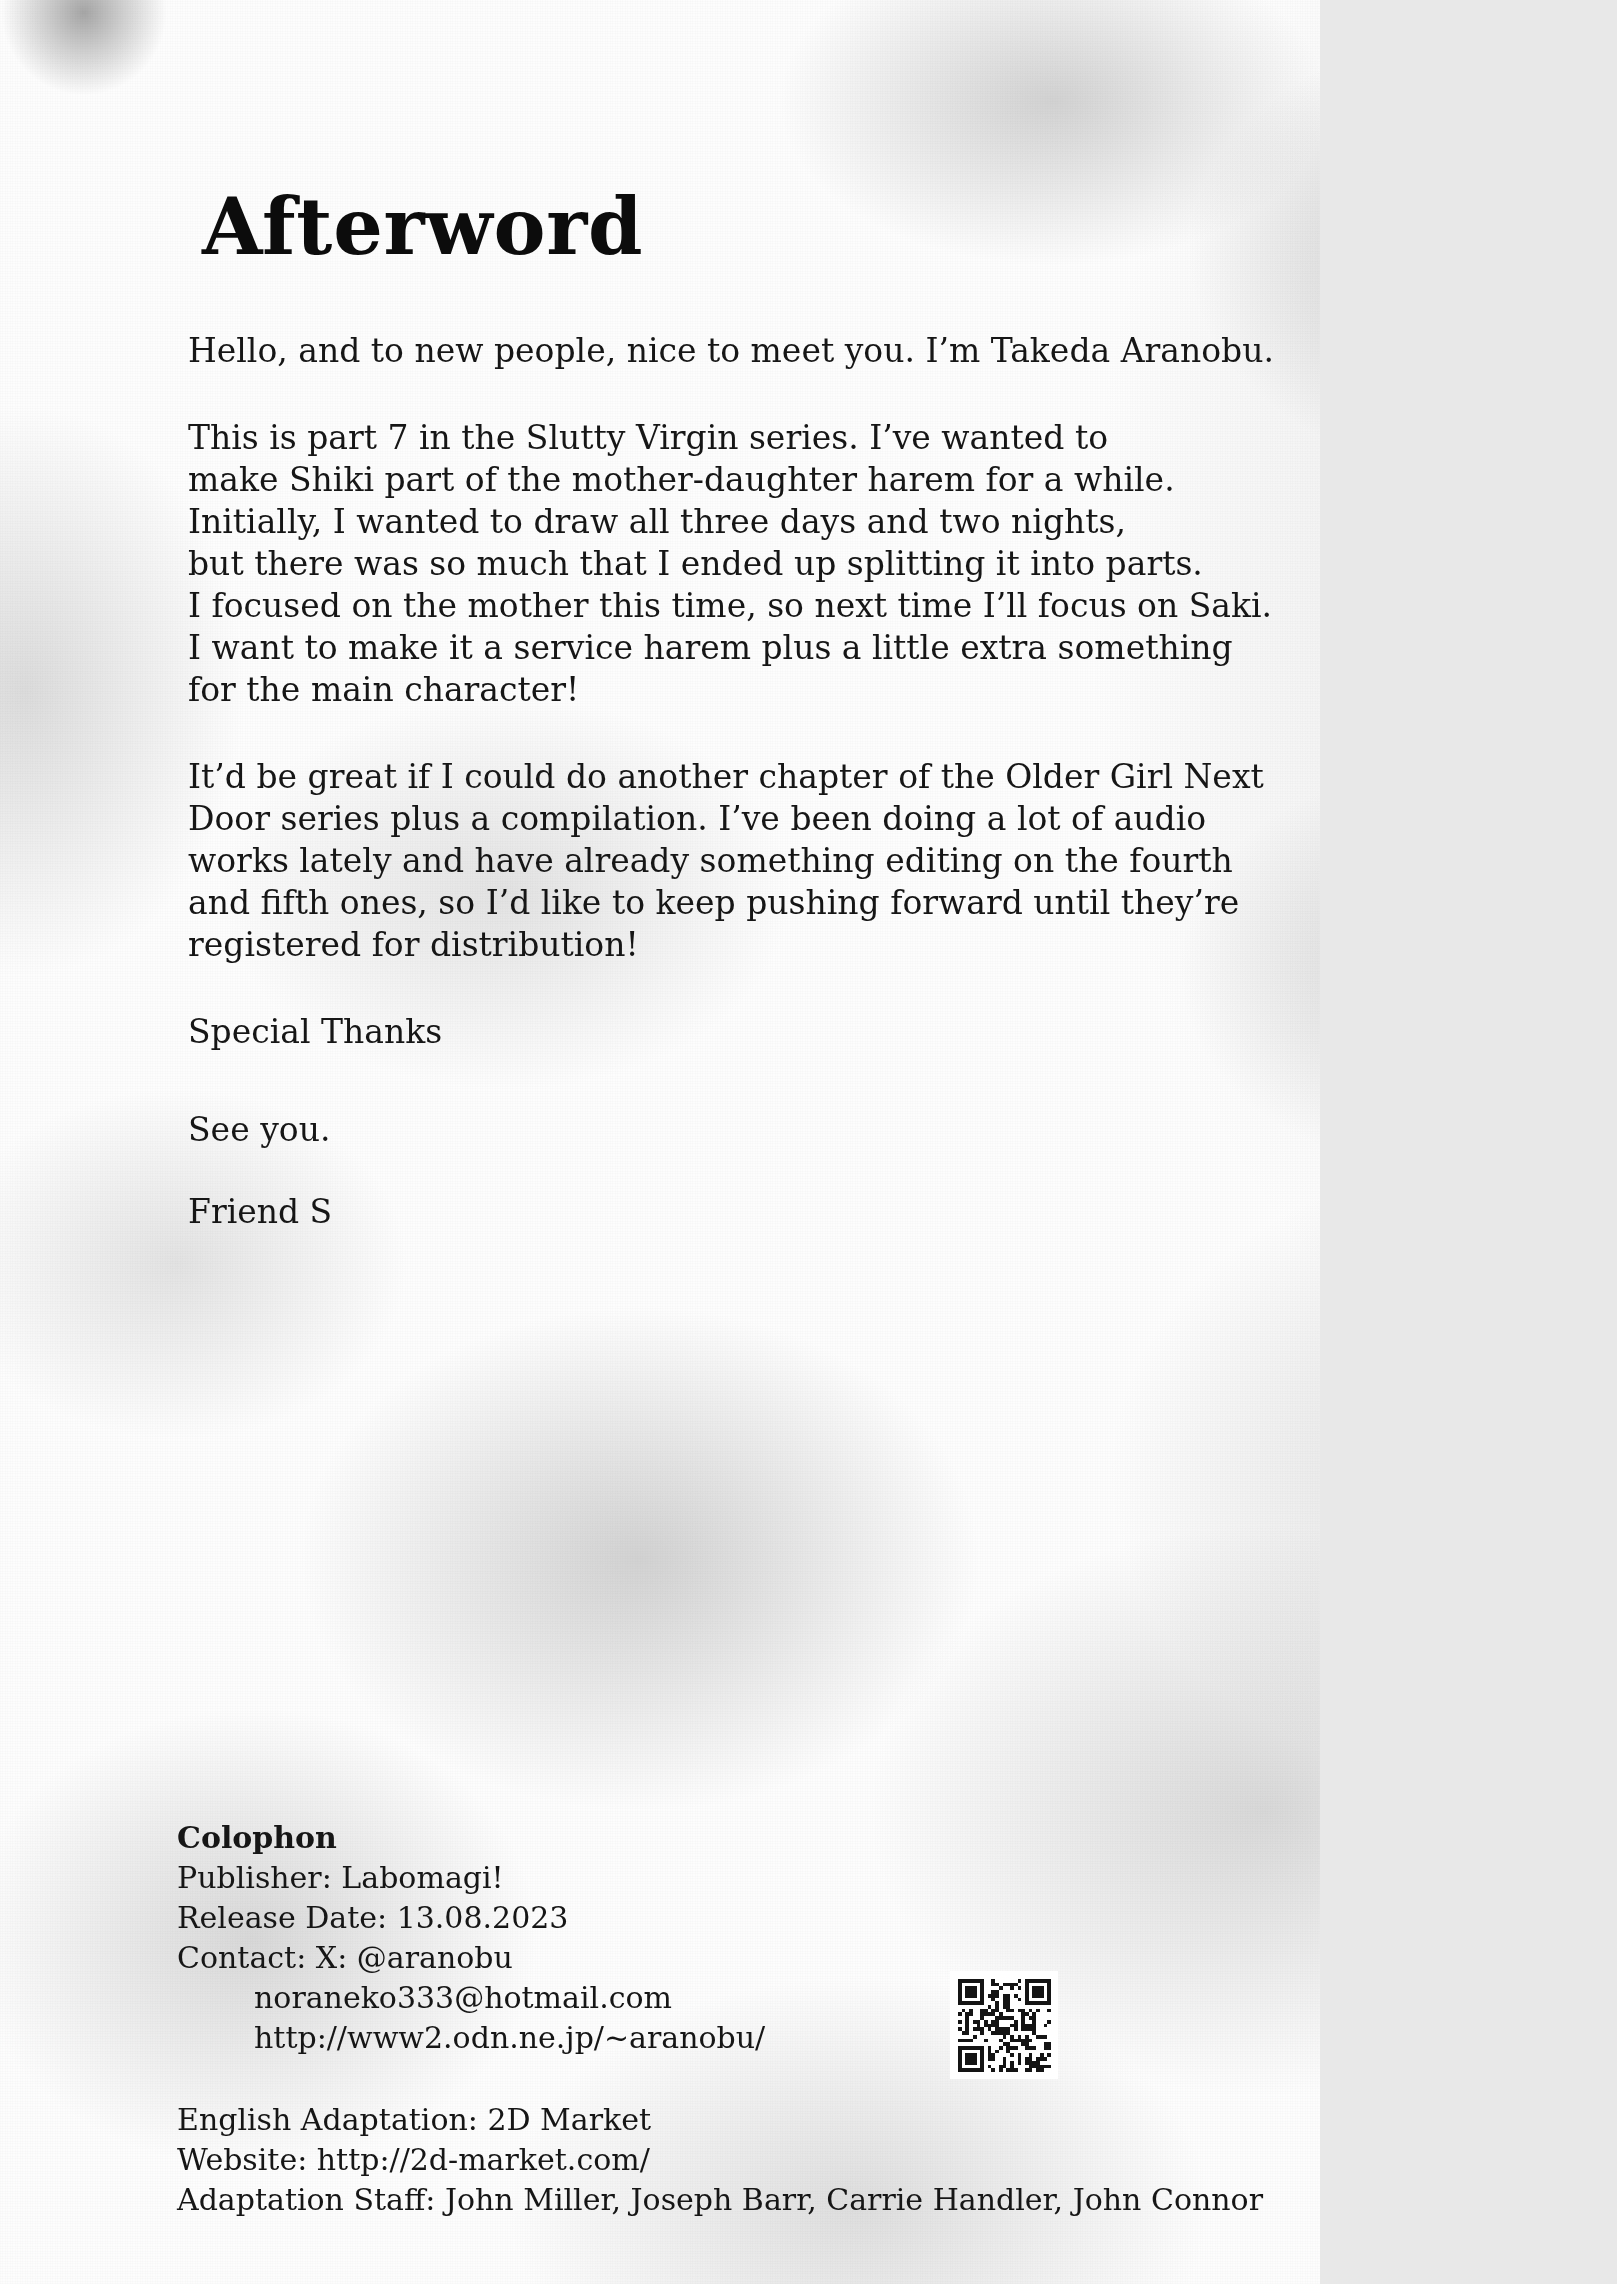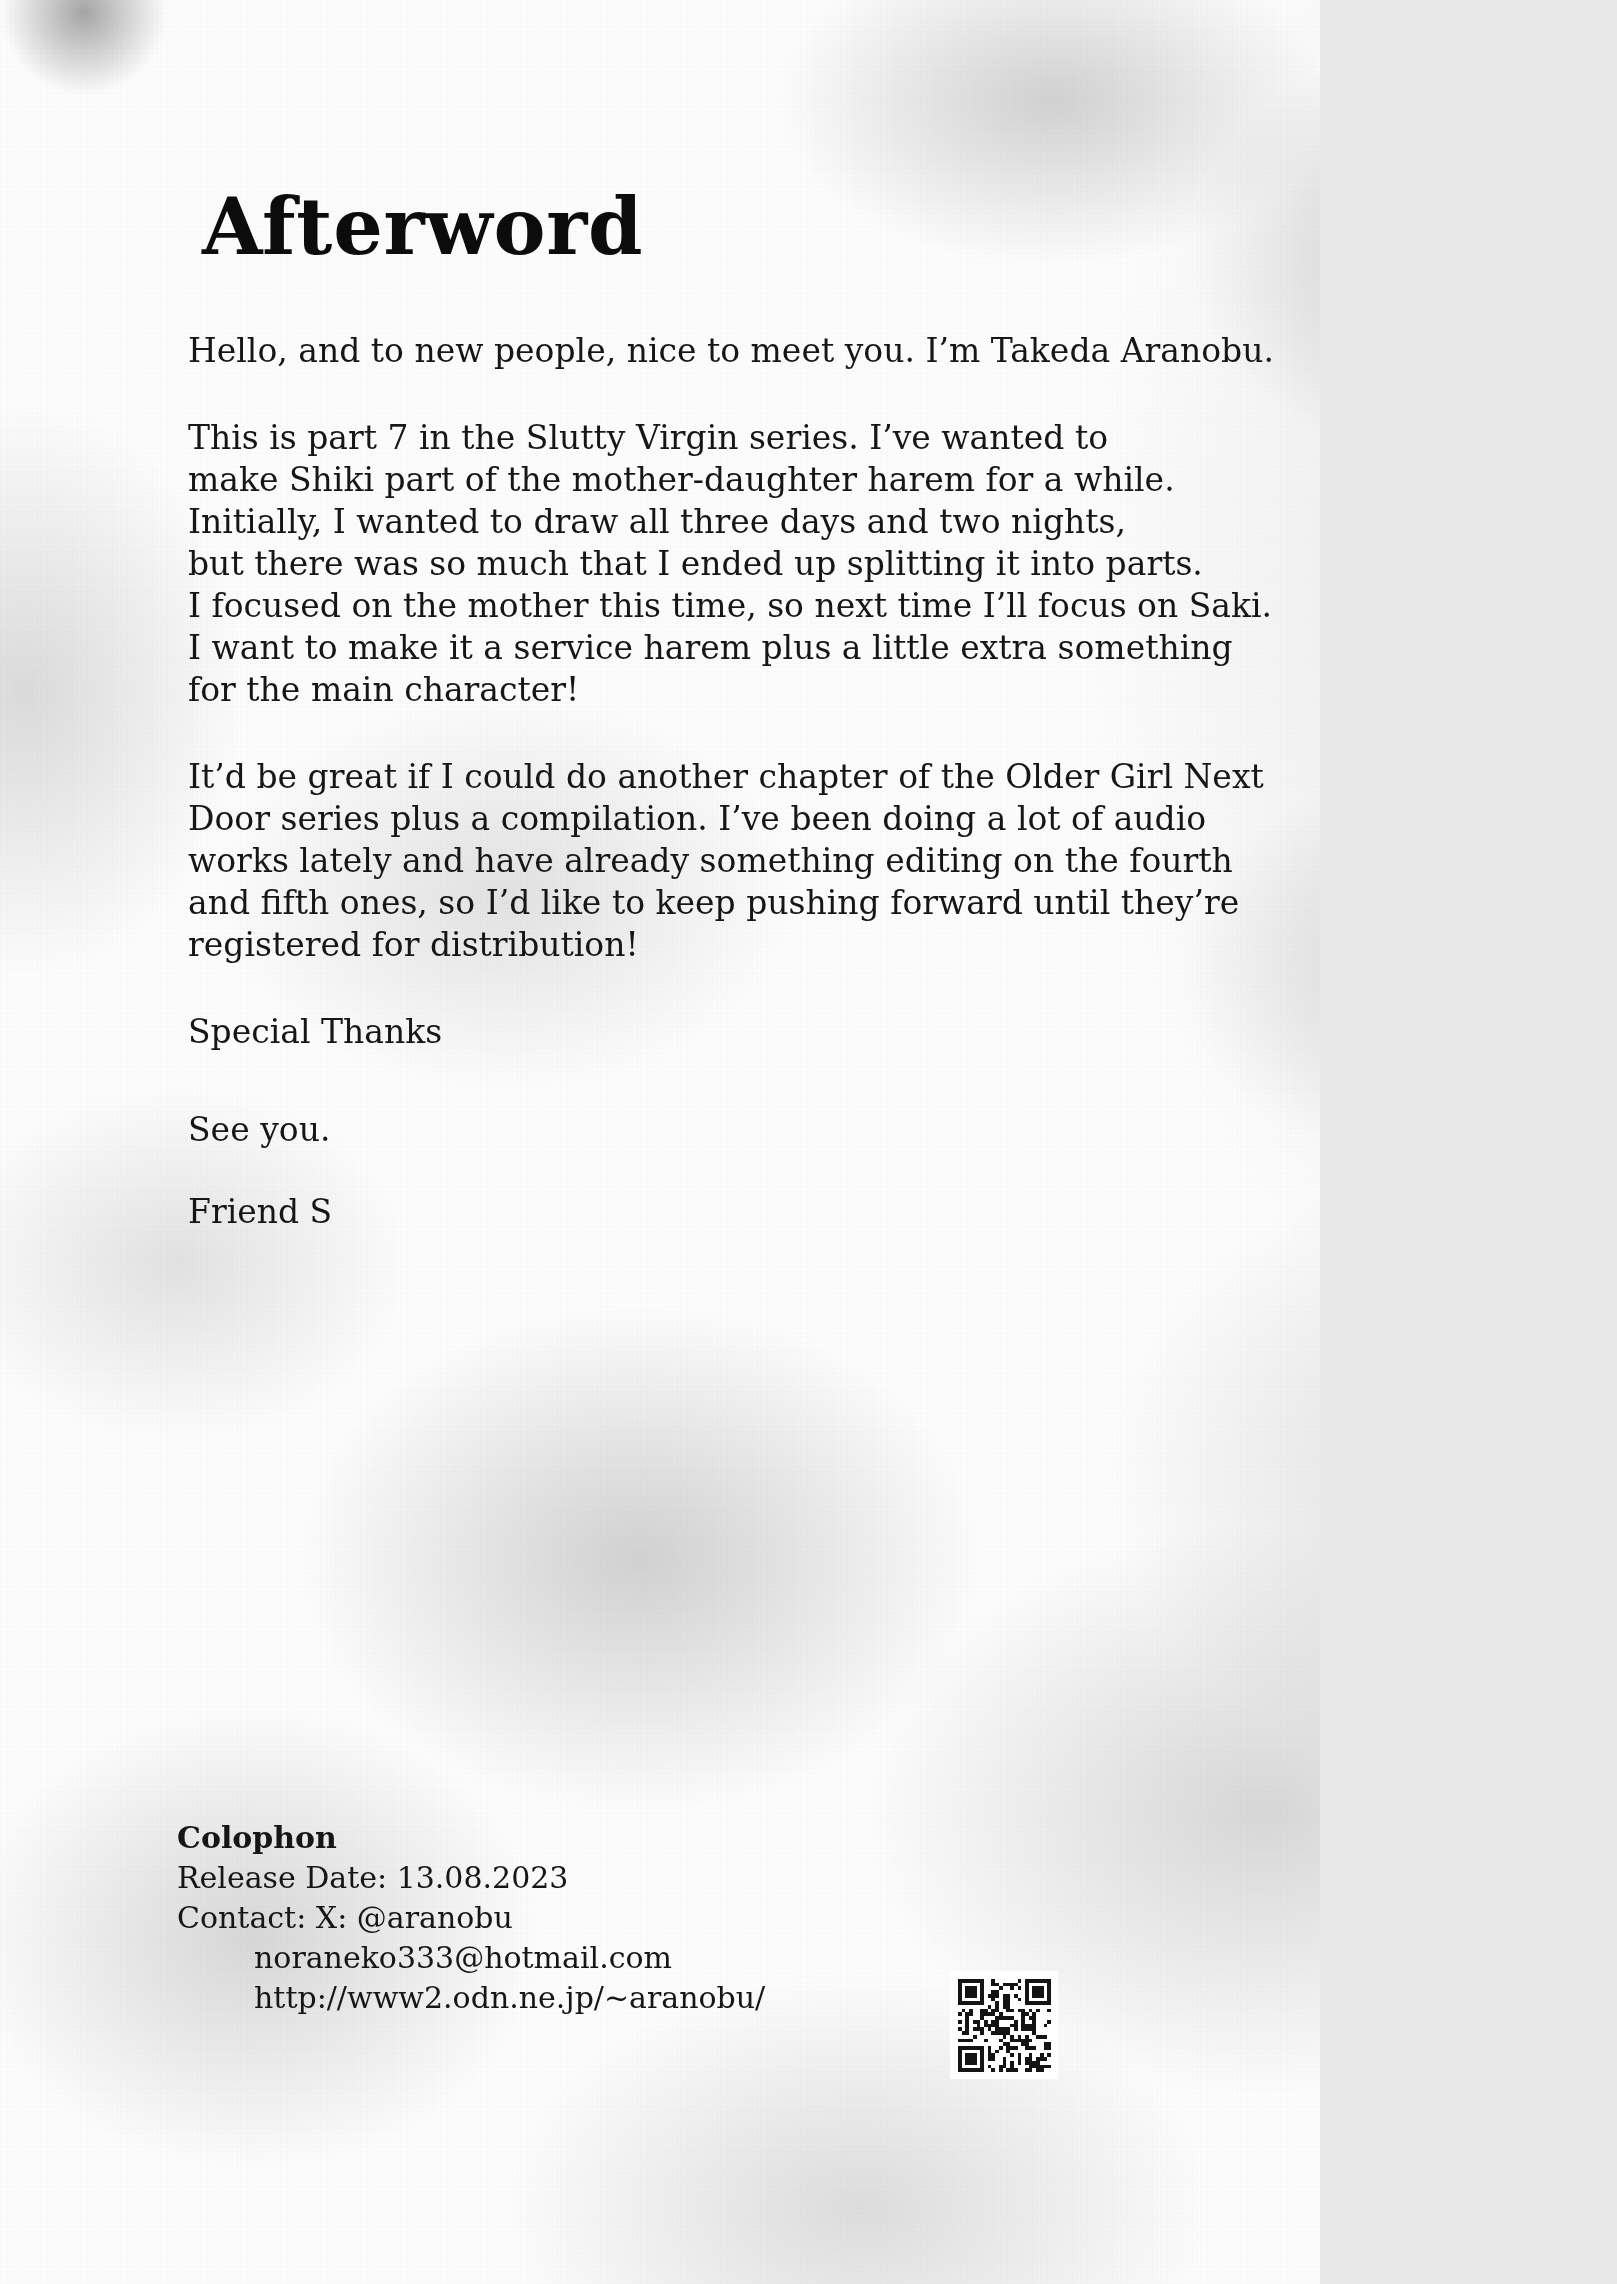--- a/index.html
+++ b/index.html
@@ -123,20 +123,21 @@
 works lately and have already something editing on the fourth
 and fifth ones, so I’d like to keep pushing forward until they’re
 registered for distribution!</p>
     <p class="single-line gap-lg">Special Thanks</p>
     <p class="single-line">See you.</p>
     <p class="single-line">Friend S</p>
   </div>
 
   <div class="colophon-block">
     <div class="colophon-line bold">Colophon</div>
+    <div class="colophon-line">Publisher: Labomagi!</div>
     <div class="colophon-line">Release Date: 13.08.2023</div>
     <div class="colophon-line">Contact: X: @aranobu</div>
     <div class="colophon-line indent">noraneko333@hotmail.com</div>
     <div class="colophon-line indent">http://www2.odn.ne.jp/~aranobu/</div>
   </div>
 
   <div class="qr-wrap">
     <svg id="qr-svg" viewBox="0 0 25 25" xmlns="http://www.w3.org/2000/svg">
         <rect x="9" y="0" width="1" height="1"></rect>
         <rect x="16" y="0" width="1" height="1"></rect>
@@ -426,15 +427,20 @@
         <rect x="0" y="24" width="1" height="1"></rect>
         <rect x="1" y="24" width="1" height="1"></rect>
         <rect x="2" y="24" width="1" height="1"></rect>
         <rect x="3" y="24" width="1" height="1"></rect>
         <rect x="4" y="24" width="1" height="1"></rect>
         <rect x="5" y="24" width="1" height="1"></rect>
         <rect x="6" y="24" width="1" height="1"></rect>
       </svg>
   </div>
 
+  <div class="adaptation-block">
+    <div class="colophon-line">English Adaptation: 2D Market</div>
+    <div class="colophon-line">Website: http://2d-market.com/</div>
+    <div class="colophon-line">Adaptation Staff: John Miller, Joseph Barr, Carrie Handler, John Connor</div>
+  </div>
 
 </div>
 
 
 </body></html>

